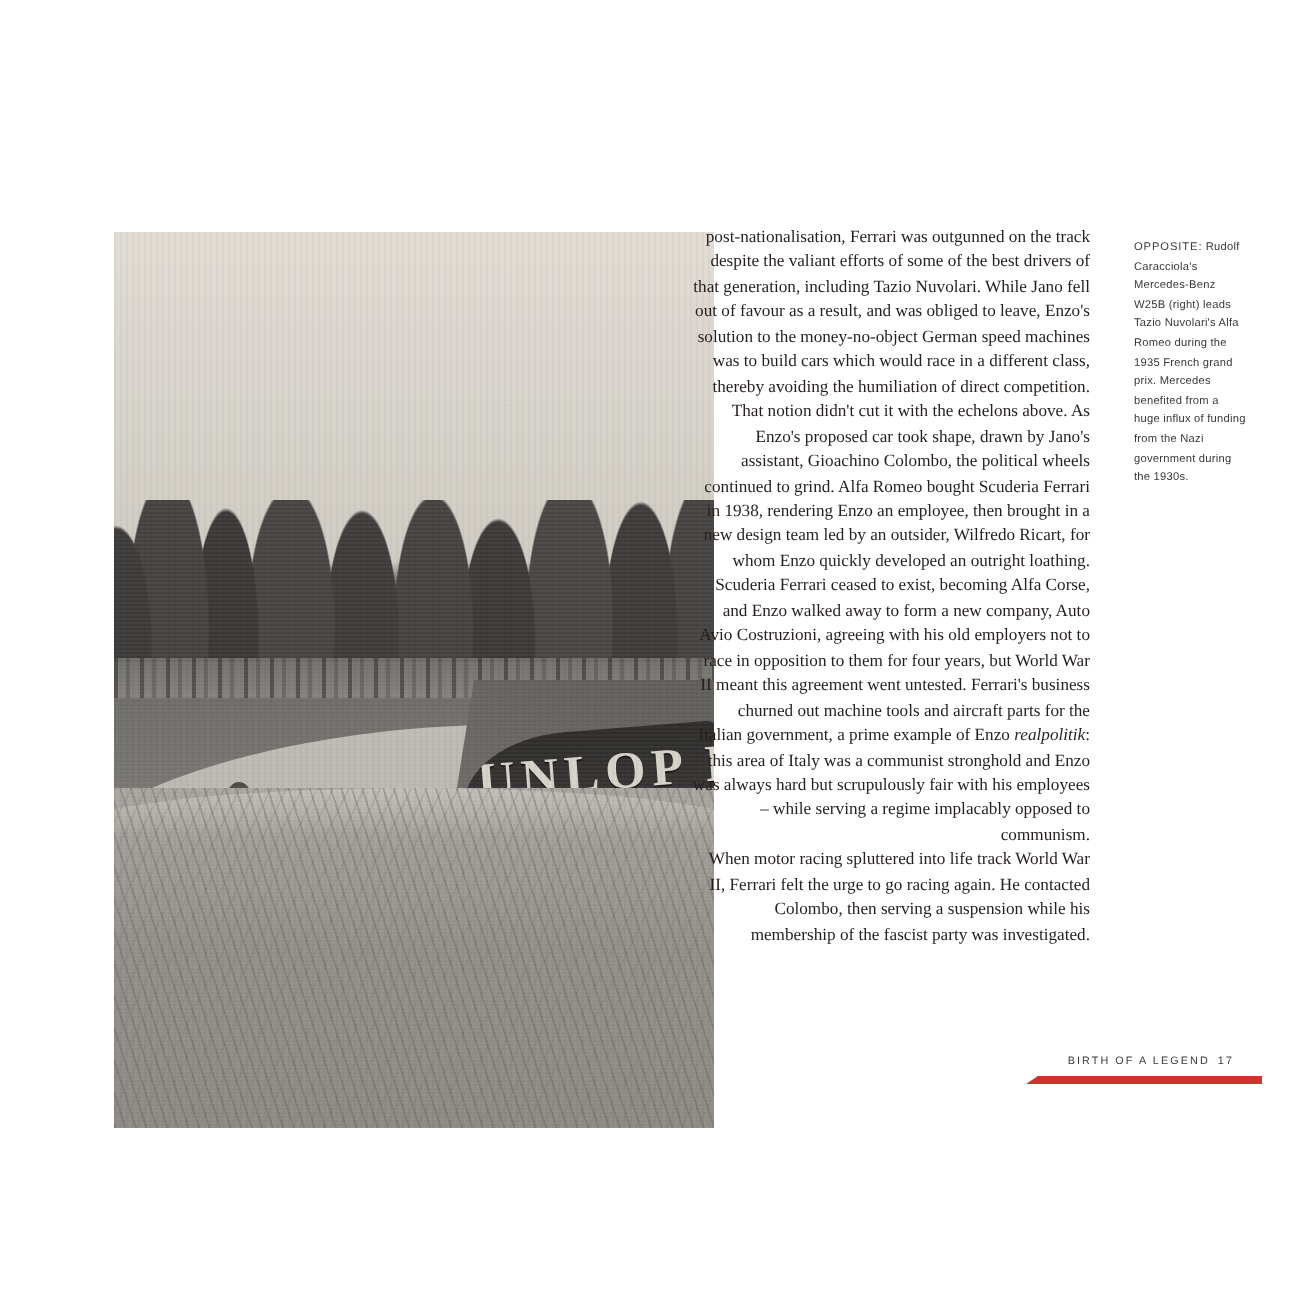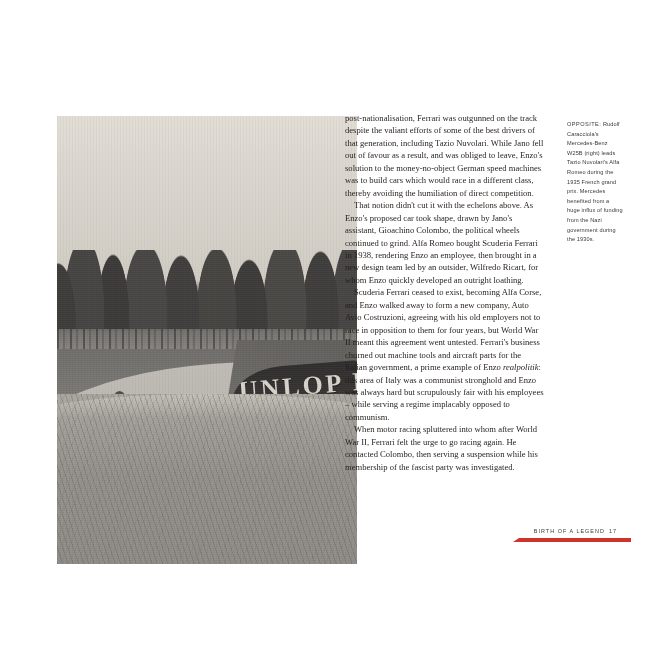--- a/index.html
+++ b/index.html
@@ -241,21 +241,21 @@
     position: absolute;
     left: 345px;
     top: 112px;
     width: 200px;
     font-family: "Liberation Serif", serif;
     font-size: 8.6px;
     line-height: 12.45px;
     color: #241f1d;
     text-align: left;
   }
-  .text-col p { margin: 0; }
+  .text-col p { margin: 0; text-align: right; }
   .text-col p.indent { text-indent: 9px; }
   .text-col em { }
 
   
   .caption-col {
     position: absolute;
     left: 567px;
     top: 120px;
     width: 56px;
     font-family: "Liberation Sans", sans-serif;
@@ -336,21 +336,21 @@
       <div class="ph-fg-edge"></div>
     </div>
   </div>
   <div class="photo-grain"></div>
 </figure>
 
 <div class="text-col">
   <p>post-nationalisation, Ferrari was outgunned on the track despite the valiant efforts of some of the best drivers of that generation, including Tazio Nuvolari. While Jano fell out of favour as a result, and was obliged to leave, Enzo's solution to the money-no-object German speed machines was to build cars which would race in a different class, thereby avoiding the humiliation of direct competition.</p>
   <p class="indent">That notion didn't cut it with the echelons above. As Enzo's proposed car took shape, drawn by Jano's assistant, Gioachino Colombo, the political wheels continued to grind. Alfa Romeo bought Scuderia Ferrari in 1938, rendering Enzo an employee, then brought in a new design team led by an outsider, Wilfredo Ricart, for whom Enzo quickly developed an outright loathing.</p>
   <p class="indent"><span>Scuderia Ferrari ceased to exist, becoming Alfa Corse, and Enzo walked away to form a new company, Auto Avio Costruzioni, agreeing with his old employers not to race in opposition to them for four years, but World War II meant this agreement went untested. Ferrari's business churned out machine tools and aircraft parts for the Italian government, a prime example of Enzo </span><em>realpolitik</em><span>: this area of Italy was a communist stronghold and Enzo was always hard but scrupulously fair with his employees – while serving a regime implacably opposed to communism.</span></p>
-  <p class="indent">When motor racing spluttered into whom after World War II, Ferrari felt the urge to go racing again. He contacted Colombo, then serving a suspension while his membership of the fascist party was investigated.</p>
+  <p class="indent">When motor racing spluttered into life track World War II, Ferrari felt the urge to go racing again. He contacted Colombo, then serving a suspension while his membership of the fascist party was investigated.</p>
 </div>
 
 <div class="caption-col"><span class="lead">OPPOSITE:</span>
   <span>Rudolf Caracciola's Mercedes-Benz W25B (right) leads Tazio Nuvolari's Alfa Romeo during the 1935 French grand prix. Mercedes benefited from a huge influx of funding from the Nazi government during the 1930s.</span>
 </div>
 
 <div class="folio"><span>BIRTH OF A LEGEND</span><span class="num">17</span></div>
 <div class="rule"></div>
 
 </body></html>

